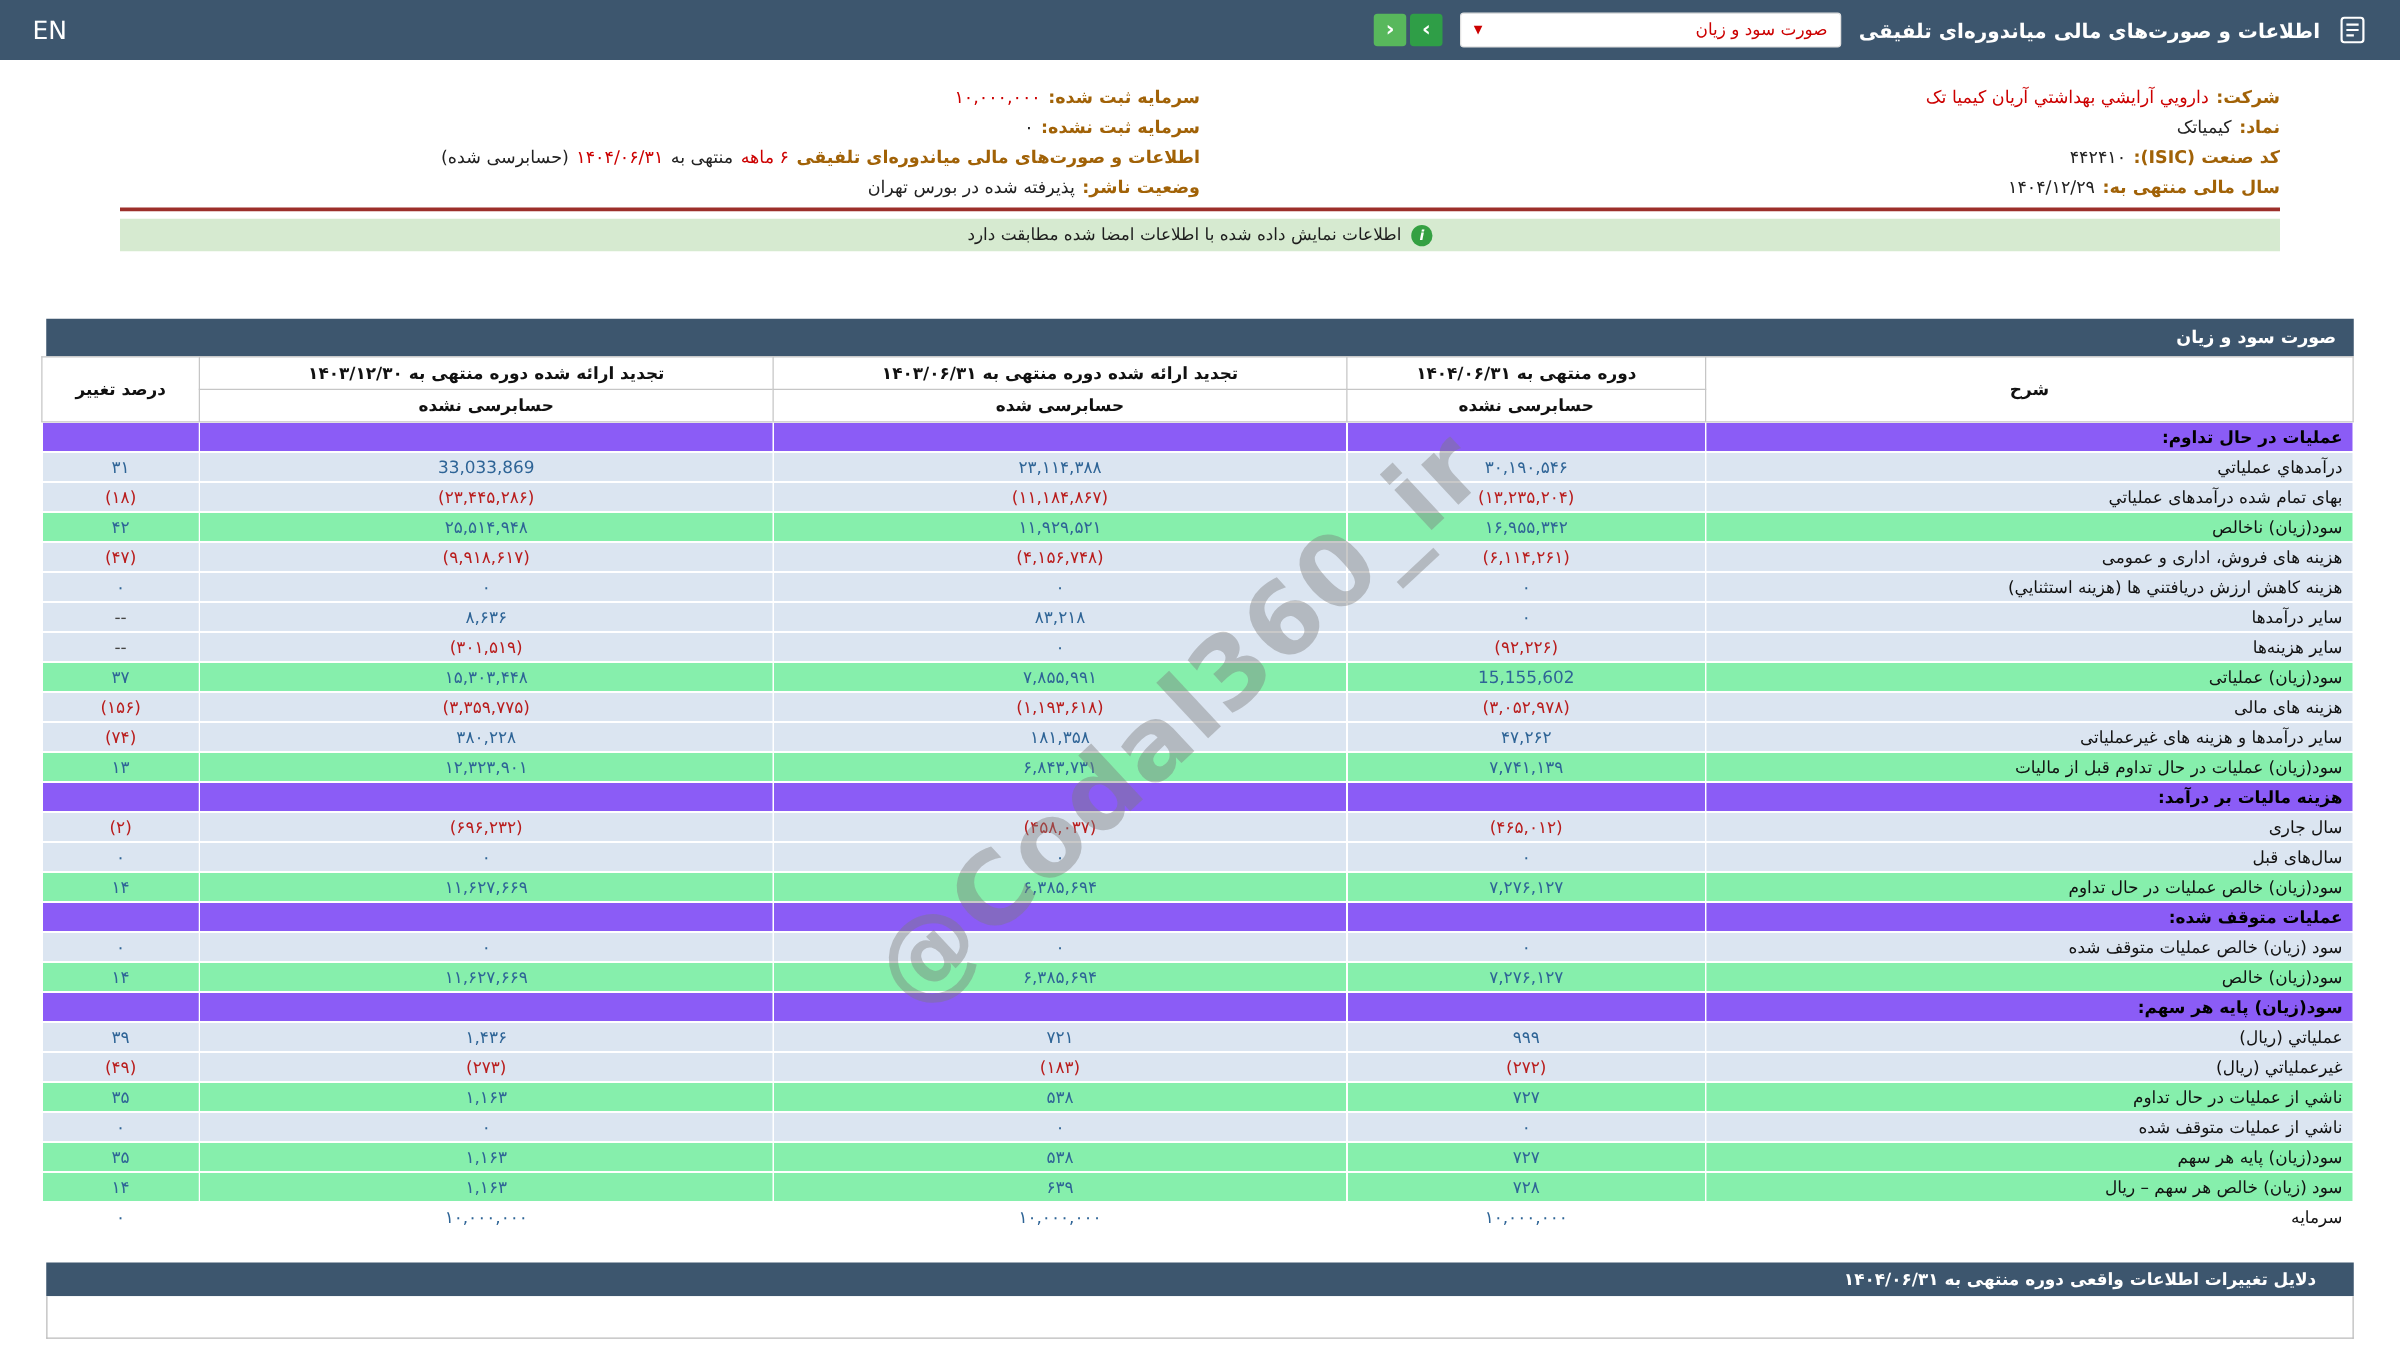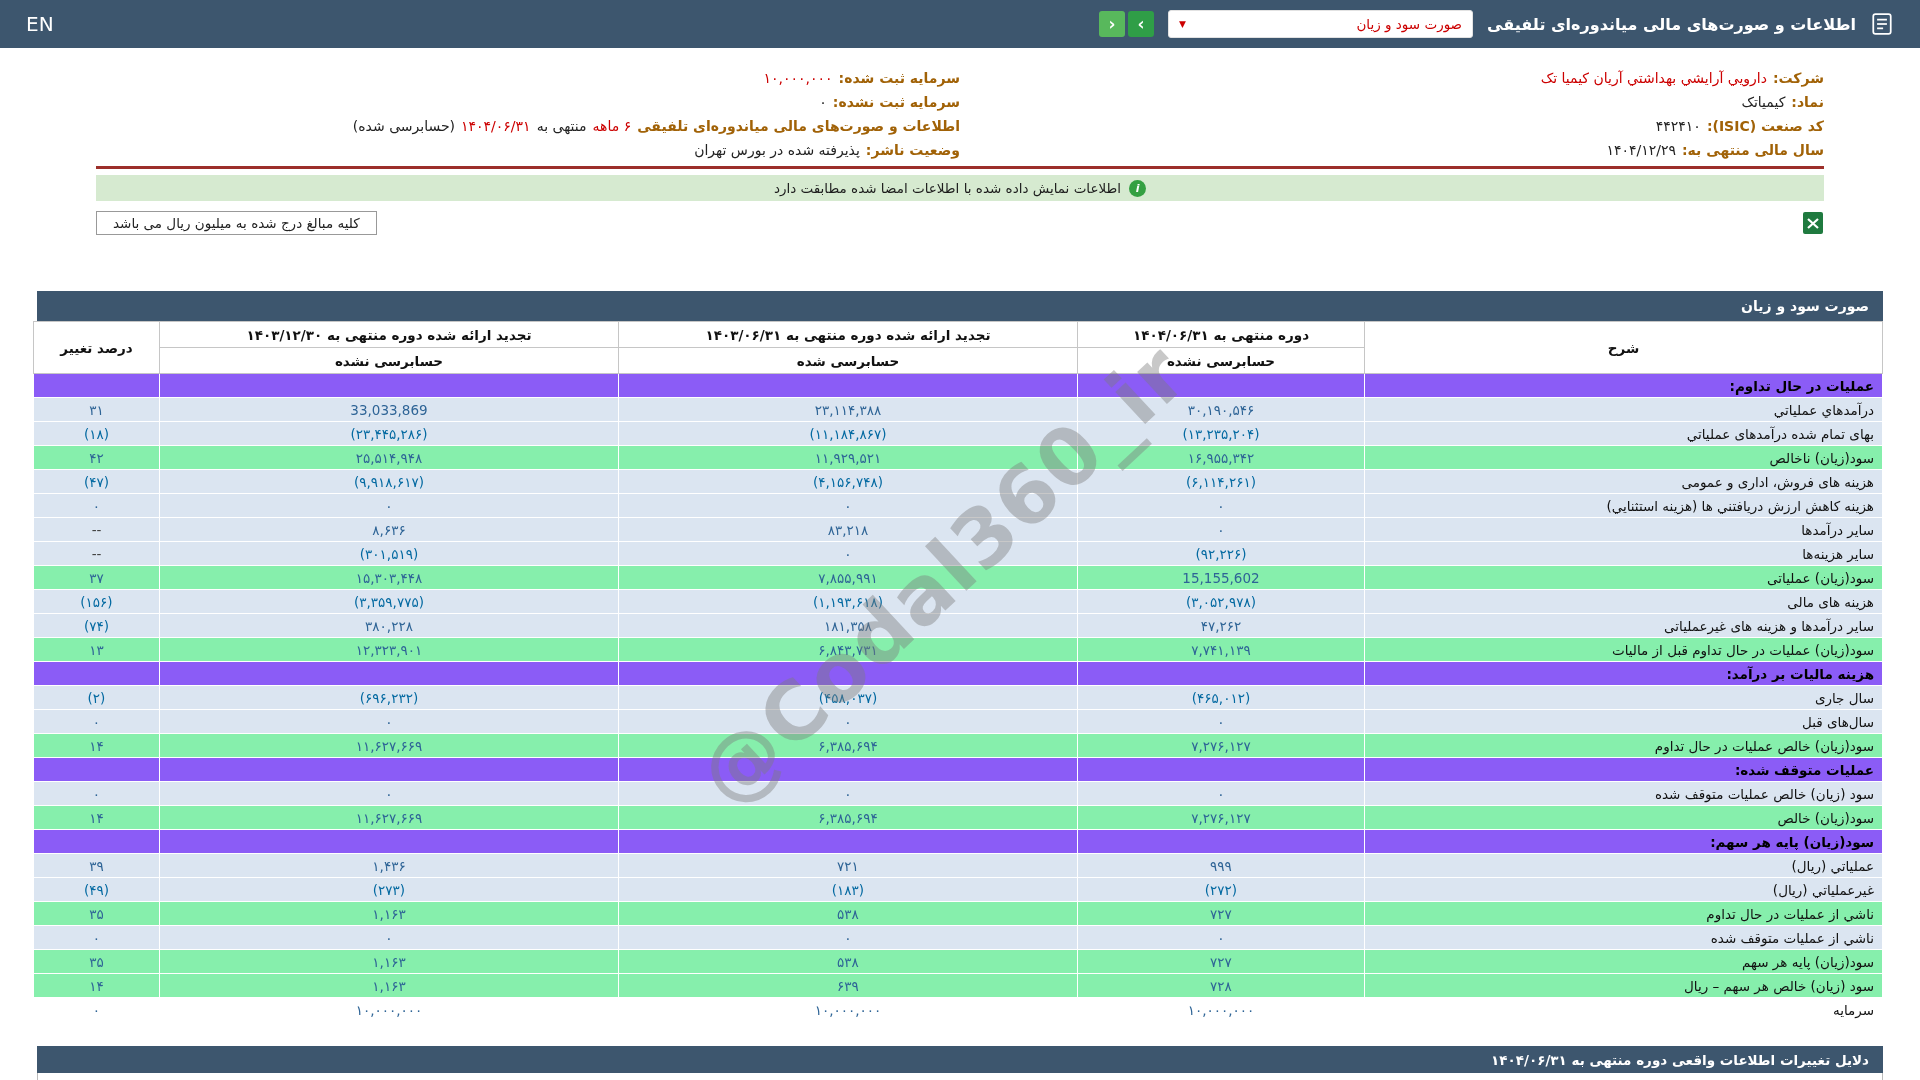--- a/index.html
+++ b/index.html
@@ -40,30 +40,30 @@
   .note-box { border:1px solid #999; background:#fff; padding:3px 16px; font-size:13.5px; color:#222; }
 
   
   .table-wrap { margin:54px 37px 0; }
   .table-title { height:30px; background:#3d566e; color:#fff; font-weight:bold; font-size:14px; display:flex; align-items:center; padding:0 14px; }
   table.pl { width:100%; border-collapse:collapse; table-layout:fixed; font-size:13.5px; border:1px solid #cfcfcf; }
   .pl th { background:#fff; border:1px solid #c6c6c6; font-weight:bold; color:#111; height:26px; text-align:center; padding:2px 6px; overflow:hidden; white-space:nowrap; }
   .pl td { height:24px; padding:0 8px; border:1px solid #fff; overflow:hidden; white-space:nowrap; }
   .cell-desc { text-align:right; color:#111; }
   .cell-num { text-align:center; direction:ltr; color:#2e6496; }
-  .cell-num.neg { color:#0369a1; }
+  .cell-num.neg { color:#b91c1c; }
   .cell-num.dash { color:#444; }
   .row-blue td { background:#dbe5f1; }
   .row-yellow td { background:#86efac; }
   .row-plain td { background:#ffffff; }
   .row-section td { background:#8b5cf6; font-weight:bold; color:#000; }
 
   
   .footer-wrap { margin:24px 37px 0; }
-  .footer-title { height:27px; background:#3d566e; color:#fff; font-weight:bold; font-size:13.5px; display:flex; align-items:center; padding:0 14px; }
+  .footer-title { height:27px; background:#3d566e; color:#fff; font-weight:bold; font-size:13.5px; display:flex; align-items:center; padding:0 30px; }
   .footer-box { border:1px solid #bbb; border-top:none; height:34px; background:#fff; }
 
   
   .watermark { position:absolute; left:943px; top:575px; transform:translate(-50%,-50%) rotate(-43deg); font-size:80px; letter-spacing:2px; color:rgba(125,125,125,0.42); white-space:nowrap; pointer-events:none; z-index:9; direction:ltr; font-weight:bold; }
 </style>
 </head>
 <body>
 
 <div class="page">
 
@@ -134,30 +134,20 @@
     </div>
   </section>
 
   <div class="red-divider"></div>
 
   <div class="match-bar">
     <span class="info-badge">i</span>
     <span>اطلاعات نمایش داده شده با اطلاعات امضا شده مطابقت دارد</span>
   </div>
 
-  <div class="tools-band">
-    <span class="excel-btn">
-      <svg width="22" height="24" viewBox="0 0 22 24">
-        <rect x="1" y="1" width="20" height="22" rx="2" fill="#1f7a3f"></rect>
-        <line x1="6" y1="8" x2="16" y2="17" stroke="#fff" stroke-width="2.2"></line>
-        <line x1="16" y1="8" x2="6" y2="17" stroke="#fff" stroke-width="2.2"></line>
-      </svg>
-    </span>
-    <span class="note-box">کلیه مبالغ درج شده به میلیون ریال می باشد</span>
-  </div>
 
   <div class="table-wrap">
     <div class="table-title">صورت سود و زیان</div>
     <table class="pl">
       <colgroup>
         <col style="width:518px">
         <col style="width:287px">
         <col style="width:459px">
         <col style="width:459px">
         <col style="width:126px">

